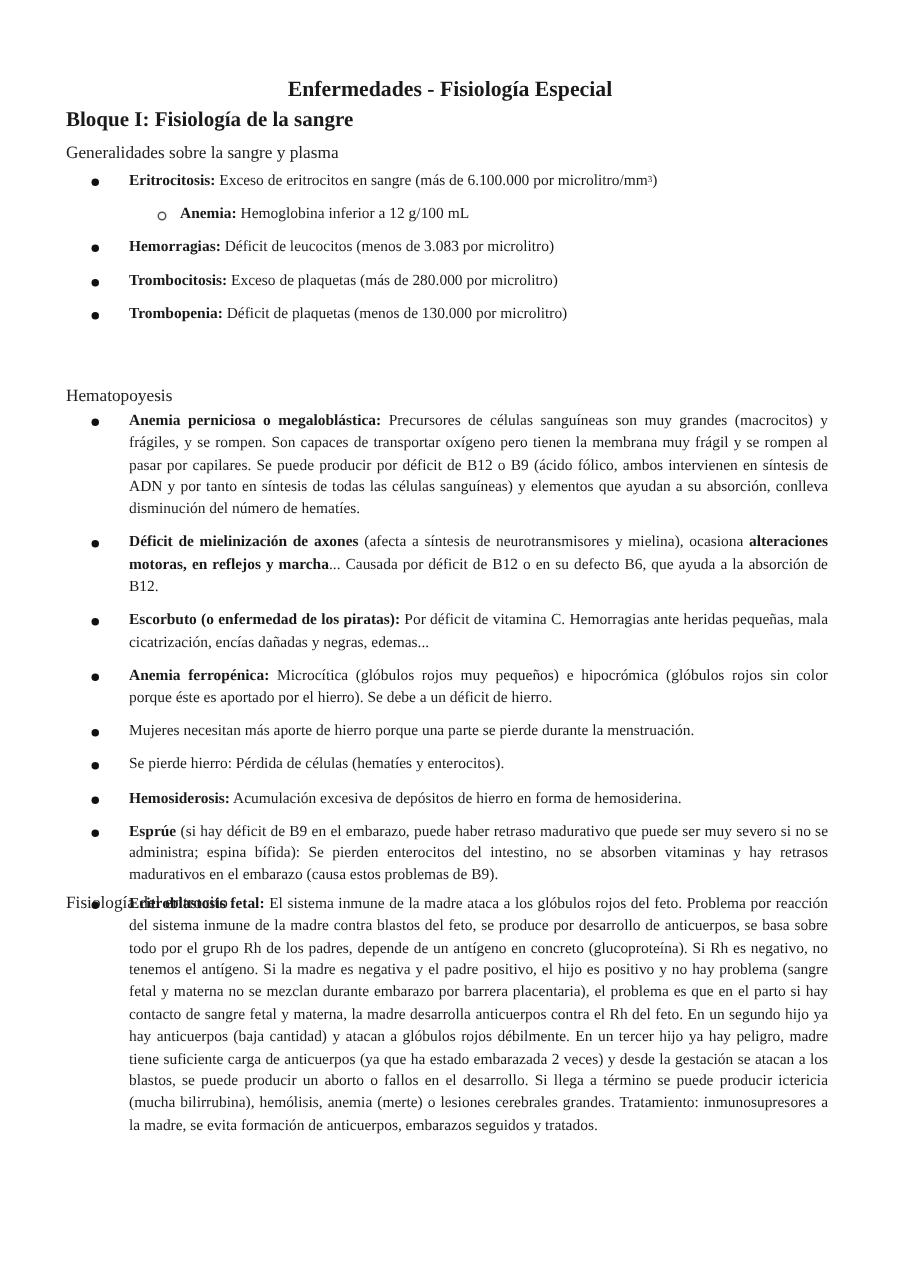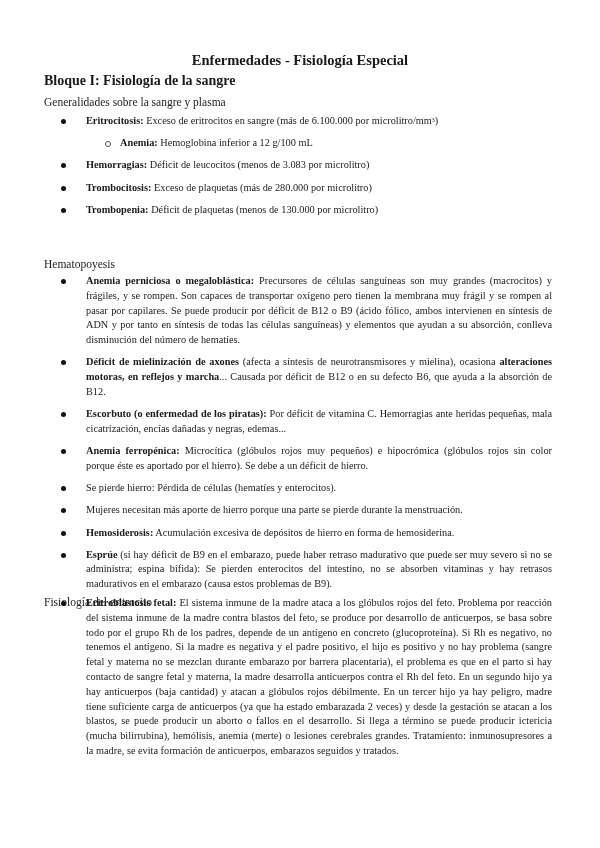--- a/index.html
+++ b/index.html
@@ -50,22 +50,22 @@
     <li><span class="bullet"></span><b>Trombocitosis:</b><span> Exceso de plaquetas (más de 280.000 por microlitro)</span></li>
     <li><span class="bullet"></span><b>Trombopenia:</b><span> Déficit de plaquetas (menos de 130.000 por microlitro)</span></li>
   </ul>
 
   <div class="subhead" style="top:258px">Hematopoyesis</div>
   <ul class="lst" style="top:274px">
     <li><span class="bullet"></span><b>Anemia perniciosa o megaloblástica:</b><span> Precursores de células sanguíneas son muy grandes (macrocitos) y frágiles, y se rompen. Son capaces de transportar oxígeno pero tienen la membrana muy frágil y se rompen al pasar por capilares. Se puede producir por déficit de B12 o B9 (ácido fólico, ambos intervienen en síntesis de ADN y por tanto en síntesis de todas las células sanguíneas) y elementos que ayudan a su absorción, conlleva disminución del número de hematíes.</span></li>
     <li><span class="bullet"></span><b>Déficit de mielinización de axones</b><span> (afecta a síntesis de neurotransmisores y mielina), ocasiona </span><b>alteraciones motoras, en reflejos y marcha</b><span>... Causada por déficit de B12 o en su defecto B6, que ayuda a la absorción de B12.</span></li>
     <li><span class="bullet"></span><b>Escorbuto (o enfermedad de los piratas):</b><span> Por déficit de vitamina C. Hemorragias ante heridas pequeñas, mala cicatrización, encías dañadas y negras, edemas...</span></li>
     <li><span class="bullet"></span><b>Anemia ferropénica:</b><span> Microcítica (glóbulos rojos muy pequeños) e hipocrómica (glóbulos rojos sin color porque éste es aportado por el hierro). Se debe a un déficit de hierro.</span></li>
+    <li><span class="bullet"></span><span>Mujeres necesitan más aporte de hierro porque una parte se pierde durante la menstruación.</span></li>
     <li><span class="bullet"></span><span>Se pierde hierro: Pérdida de células (hematíes y enterocitos).</span></li>
-    <li><span class="bullet"></span><span>Mujeres necesitan más aporte de hierro porque una parte se pierde durante la menstruación.</span></li>
     <li><span class="bullet"></span><b>Hemosiderosis:</b><span> Acumulación excesiva de depósitos de hierro en forma de hemosiderina.</span></li>
     <li><span class="bullet"></span><b>Esprúe</b><span> (si hay déficit de B9 en el embarazo, puede haber retraso madurativo que puede ser muy severo si no se administra; espina bífida): Se pierden enterocitos del intestino, no se absorben vitaminas y hay retrasos madurativos en el embarazo (causa estos problemas de B9).</span></li>
   </ul>
 
   <div class="subhead" style="top:596px">Fisiología del eritrocito</div>
   <ul class="lst" style="top:596px">
     <li><span class="bullet"></span><b>Eritroblastosis fetal:</b><span> El sistema inmune de la madre ataca a los glóbulos rojos del feto. Problema por reacción del sistema inmune de la madre contra blastos del feto, se produce por desarrollo de anticuerpos, se basa sobre todo por el grupo Rh de los padres, depende de un antígeno en concreto (glucoproteína). Si Rh es negativo, no tenemos el antígeno. Si la madre es negativa y el padre positivo, el hijo es positivo y no hay problema (sangre fetal y materna no se mezclan durante embarazo por barrera placentaria), el problema es que en el parto si hay contacto de sangre fetal y materna, la madre desarrolla anticuerpos contra el Rh del feto. En un segundo hijo ya hay anticuerpos (baja cantidad) y atacan a glóbulos rojos débilmente. En un tercer hijo ya hay peligro, madre tiene suficiente carga de anticuerpos (ya que ha estado embarazada 2 veces) y desde la gestación se atacan a los blastos, se puede producir un aborto o fallos en el desarrollo. Si llega a término se puede producir ictericia (mucha bilirrubina), hemólisis, anemia (merte) o lesiones cerebrales grandes. Tratamiento: inmunosupresores a la madre, se evita formación de anticuerpos, embarazos seguidos y tratados.</span></li>
   </ul>
 </div>
 

